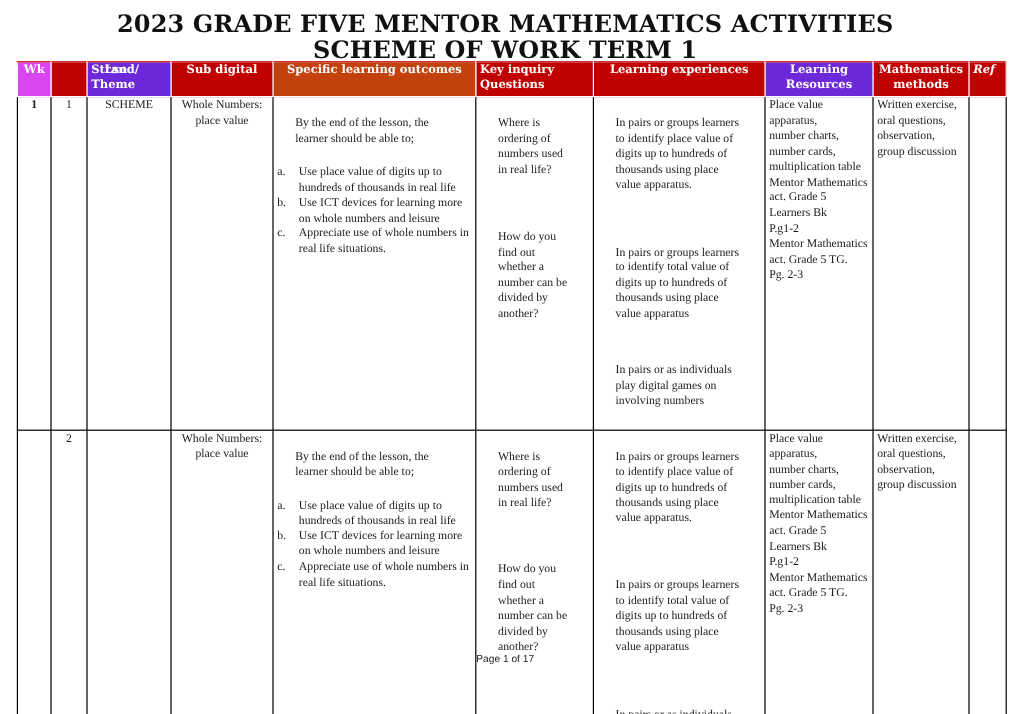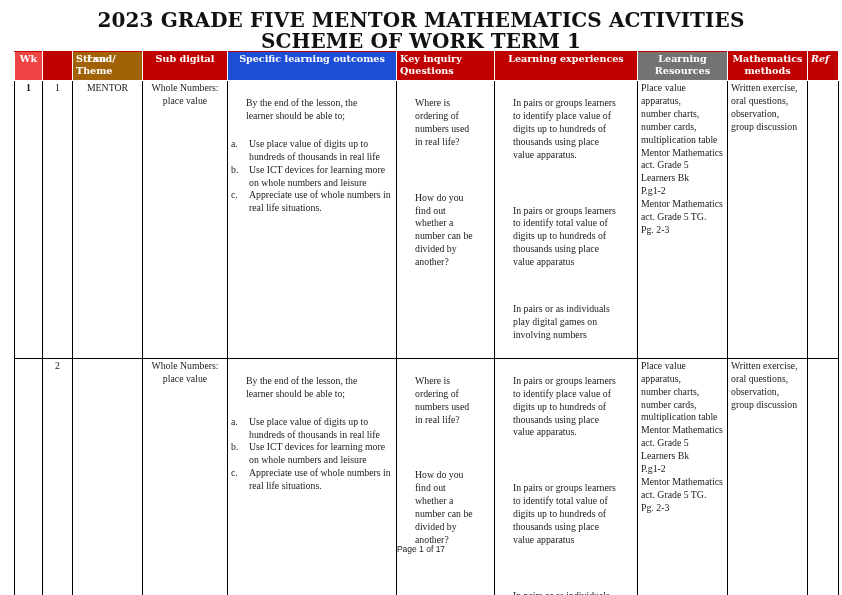--- a/index.html
+++ b/index.html
@@ -38,37 +38,37 @@
       <col style="width:85px">
       <col style="width:169px">
       <col style="width:98px">
       <col style="width:143px">
       <col style="width:90px">
       <col style="width:80px">
       <col style="width:31px">
   </colgroup>
   <thead>
     <tr>
-      <th class="c" style="background: #ef4444; margin-left: 46px;">Wk</th>
+      <th class="c" style="background: #d946ef; margin-left: 46px;">Wk</th>
       <th class="c" style="background: rgb(192, 0, 0); padding-left: 44px;">Lsn</th>
-      <th class="lft" style="background: #a16207;">Strand/ Theme</th>
+      <th class="lft" style="background: #6d28d9;">Strand/ Theme</th>
       <th class="c" style="background: rgb(192, 0, 0);">Sub digital</th>
-      <th class="c" style="background: #1d4ed8;">Specific learning outcomes</th>
+      <th class="c" style="background: #c2410c;">Specific learning outcomes</th>
       <th class="lft" style="background: rgb(192, 0, 0);">Key inquiry Questions</th>
       <th class="c" style="background: rgb(192, 0, 0);">Learning experiences</th>
-      <th class="c" style="background: #737373;">Learning Resources</th>
+      <th class="c" style="background: #6d28d9;">Learning Resources</th>
       <th class="c" style="background: rgb(192, 0, 0);">Mathematics methods</th>
       <th class="lft" style="background: rgb(192, 0, 0); font-style: italic;">Ref</th>
     </tr>
   </thead>
   <tbody>
     <tr class="r1">
       <td class="center bold">1</td>
       <td class="center">1</td>
-      <td class="center">MENTOR</td>
+      <td class="center">SCHEME</td>
       <td class="center">Whole Numbers: place value</td>
       <td>
         <p class="para">By the end of the lesson, the learner should be able to;</p>
         <ol class="obj">
           <li><span class="mk">a.</span><span>Use place value of digits up to hundreds of thousands in real life</span></li>
           <li><span class="mk">b.</span><span>Use ICT devices for learning more on whole numbers and leisure</span></li>
           <li><span class="mk">c.</span><span>Appreciate use of whole numbers in real life situations.</span></li>
         </ol>
       </td>
       <td>

